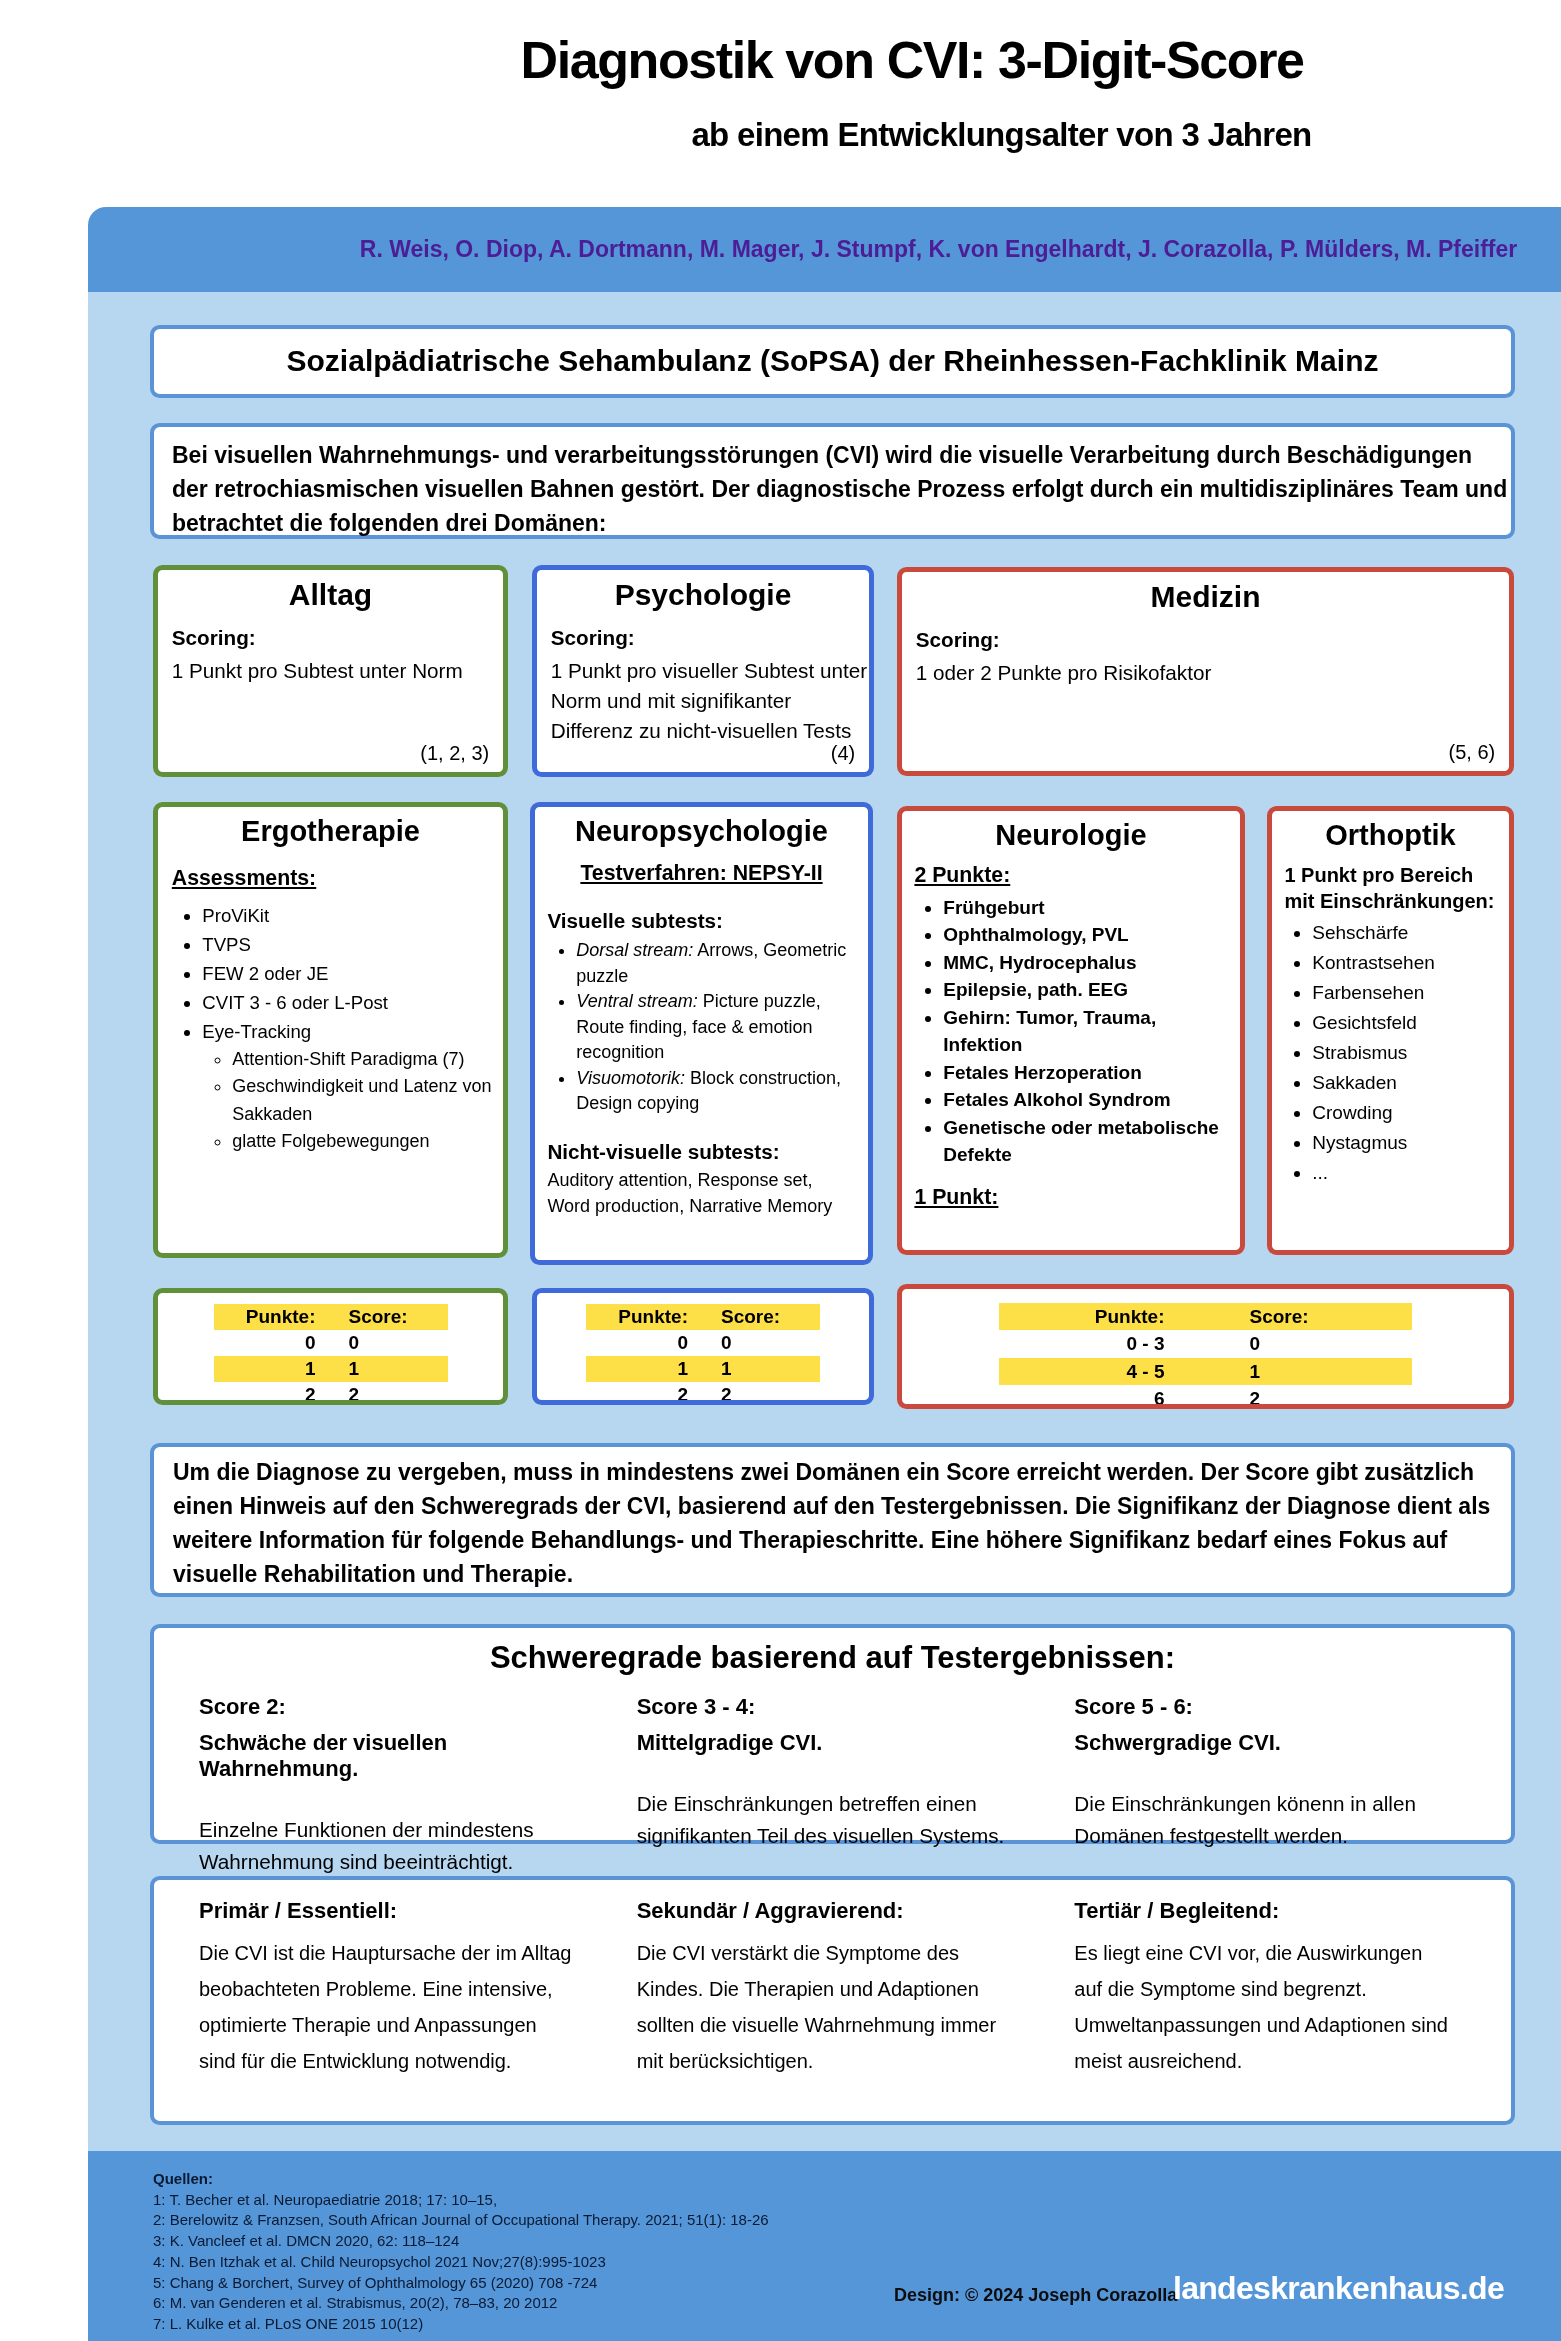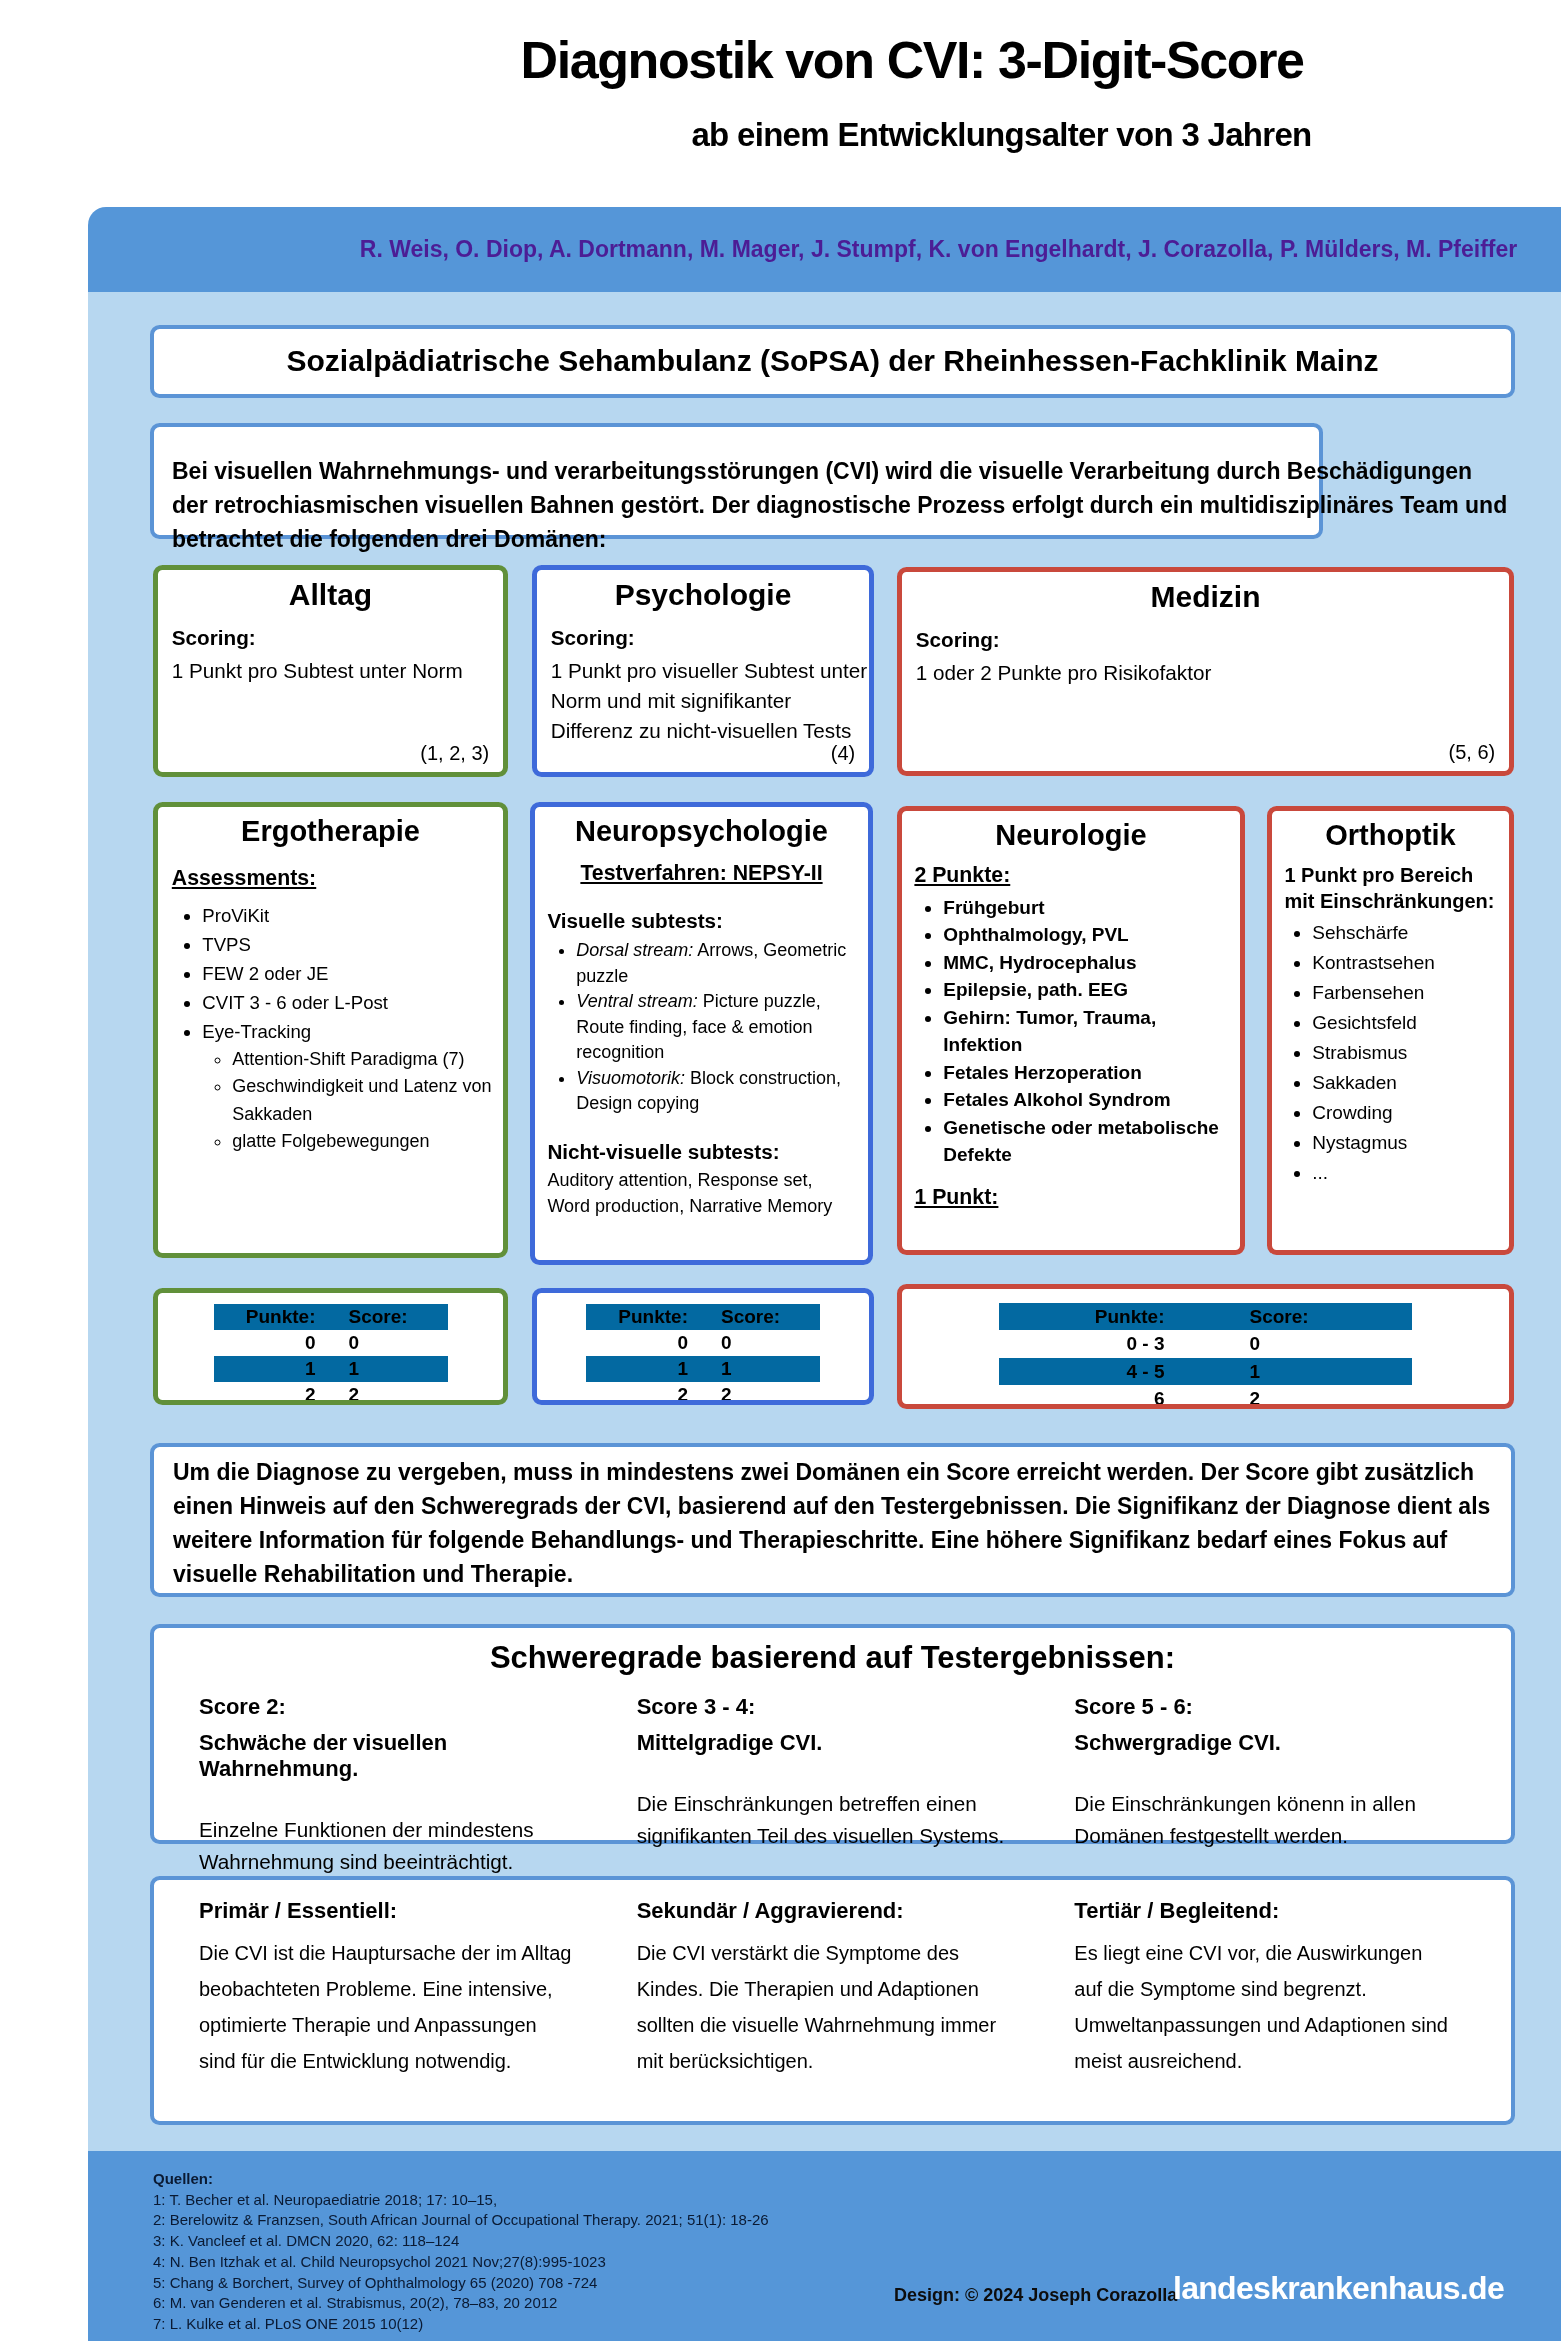--- a/index.html
+++ b/index.html
@@ -23,21 +23,21 @@
   
   .wbox{position:absolute;background:#ffffff;box-sizing:border-box;border-radius:9.6px;}
   .b-blue{border:4.8px solid #5b94d6;}
   .b-royal{border:5.5px solid #3e6ada;}
   .b-green{border:5.5px solid #61903a;}
   .b-red{border:5.5px solid #c9493c;}
 
   .sopsa{left:150px;top:325px;width:1365px;height:73px;text-align:center;}
   .sopsa .t{line-height:63px;font-size:30px;font-weight:bold;}
 
-  .intro{left:150px;top:423px;width:1173px;height:116px;padding:27px 18px;}
+  .intro{left:150px;top:423px;width:1365px;height:116px;padding:11px 18px;}
   .intro .t{font-size:23px;font-weight:bold;line-height:34px;white-space:pre;}
 
   
   .domain-card .ttl{text-align:center;font-size:30px;font-weight:bold;margin-top:8.3px;}
   .domain-card .slabel{font-size:20.7px;font-weight:bold;margin:13.8px 0 0 13.8px;}
   .domain-card .stext{font-size:20.7px;margin:5.5px 0 0 13.8px;line-height:30px;white-space:pre;}
   .domain-card .refs{position:absolute;bottom:6.9px;right:13.8px;font-size:20px;}
   .alltag{left:153px;top:565px;width:355px;height:212px;}
   .psychologie{left:532px;top:565px;width:342px;height:212px;}
   .medizin{left:897px;top:567px;width:617px;height:209px;}
@@ -75,21 +75,21 @@
 
   
   .score-card{overflow:hidden;}
   .sc-green{left:153px;top:1288px;width:355px;height:117px;}
   .sc-blue{left:532px;top:1288px;width:342px;height:117px;}
   .sc-red{left:897px;top:1284px;width:617px;height:125px;}
   .score-table{margin:11px auto 0;width:234px;font-size:19px;font-weight:bold;}
   .sc-red .score-table{width:413px;margin-top:13.8px;}
   .score-table .tr{display:flex;height:26px;line-height:26px;}
   .sc-red .score-table .tr{height:27.5px;line-height:27.5px;}
-  .score-table .tr.hl{background:#0369a1;}
+  .score-table .tr.hl{background:#fde047;}
   .score-table .c1{width:50%;text-align:right;padding-right:15px;box-sizing:border-box;}
   .score-table .c2{width:50%;text-align:left;padding-left:18px;box-sizing:border-box;}
   .sc-red .score-table .c1{padding-right:41px;}
   .sc-red .score-table .c2{padding-left:44px;}
 
   
   .diagnose{left:150px;top:1443px;width:1365px;height:154px;padding:8.3px 19px;}
   .diagnose .t{font-size:23px;font-weight:bold;line-height:34px;white-space:pre;}
 
   .severity{left:150px;top:1624px;width:1365px;height:220px;}

